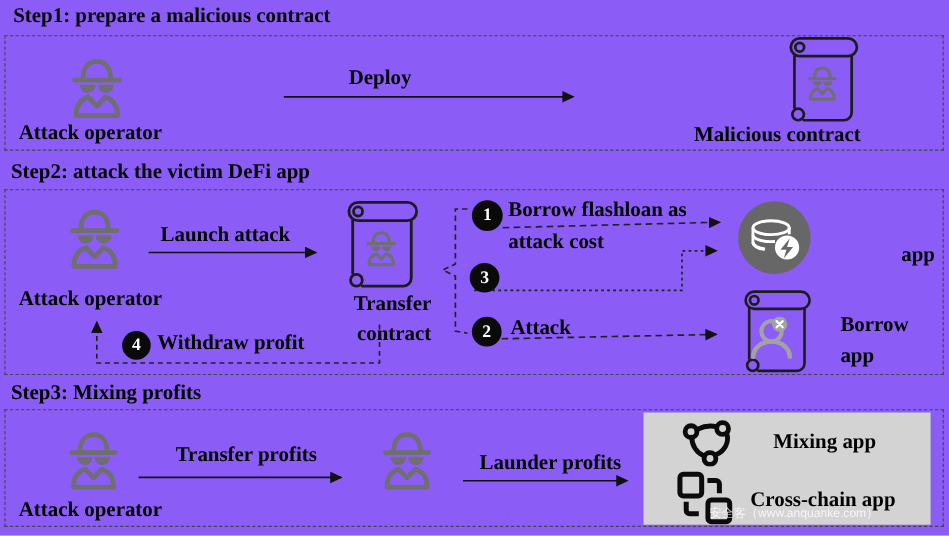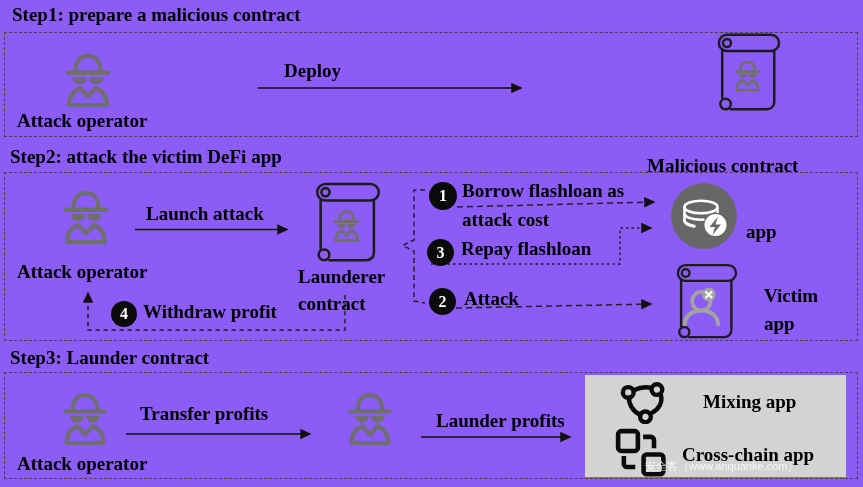--- a/index.html
+++ b/index.html
@@ -1,38 +1,38 @@
 <!DOCTYPE html>
 <html><head>
 <meta charset="utf-8">
 <style>
   html,body{margin:0;padding:0;background:#fff;}
   #stage{position:relative;width:863px;height:487px;background:#8b5cf6;overflow:hidden;
          font-family:"Liberation Serif","DejaVu Serif",serif;}
   .box{position:absolute;border:1.6px dashed #444;box-sizing:border-box;background:transparent;}
   .lbl{position:absolute;font-weight:bold;font-size:19px;line-height:21px;color:#000;white-space:nowrap;z-index:5;}
-  .ctr{text-align:left;}
+  .ctr{text-align:right;}
   .badge{position:absolute;background:#0a0a0a;color:#fff;border-radius:50%;
          display:flex;align-items:center;justify-content:center;
          font-weight:bold;font-size:16px;z-index:6;}
   .icon{position:absolute;z-index:4;}
   .icon svg{display:block;width:100%;height:100%;}
   #overlay{position:absolute;left:0;top:0;width:863px;height:487px;z-index:3;pointer-events:none;}
   .panel{position:absolute;background:#d3d3d3;z-index:2;}
   .wm{position:absolute;font-family:"Liberation Sans","DejaVu Sans",sans-serif;
       font-size:11px;color:rgba(255,255,255,0.82);white-space:nowrap;z-index:7;}
 </style>
 </head>
 <body>
 
 <div id="stage">
 
   <div class="lbl" style="left:12px;top:4px;">Step1: prepare a malicious contract</div>
   <div class="lbl" style="left:10px;top:146px;">Step2: attack the victim DeFi app</div>
-  <div class="lbl" style="left:10px;top:347px;">Step3: Launder contract</div>
+  <div class="lbl" style="left:10px;top:347px;">Step3: Mixing profits</div>
 
   <div class="box" style="left:4px;top:32px;width:854px;height:105px;"></div>
   <div class="box" style="left:4px;top:172px;width:854px;height:169px;"></div>
   <div class="box" style="left:4px;top:372px;width:854px;height:107px;"></div>
 
   <div class="panel" style="left:585px;top:375px;width:261px;height:102px;"></div>
 
   <svg id="overlay" viewBox="0 0 863 487">
     <defs>
       <marker id="ah" markerWidth="8" markerHeight="8" refX="6.5" refY="3.5" orient="auto">
@@ -100,21 +100,21 @@
       </g>
       <g transform="translate(20,29) scale(0.58)" fill="none">
         <path d="M19 21 c0 -13 6.5 -17 13 -17 c6.5 0 13 4 13 17" stroke="#6f6f6f" stroke-width="5"></path>
         <line x1="11" y1="21.5" x2="53" y2="21.5" stroke="#6f6f6f" stroke-width="5" stroke-linecap="round"></line>
         <path d="M16 26 a7.5 7.5 0 0 0 15 0 z" fill="#6f6f6f"></path>
         <path d="M33 26 a7.5 7.5 0 0 0 15 0 z" fill="#6f6f6f"></path>
         <path d="M12.5 55 c0 -10 5 -15.5 11.5 -17.5 l8 8.5 8 -8.5 c6.5 2 11.5 7.5 11.5 17.5 z" stroke="#6f6f6f" stroke-width="5" stroke-linejoin="round"></path>
       </g>
     </svg>
   </div>
-  <div class="lbl" style="left:647px;top:112px;margin-top:43px;">Malicious contract</div>
+  <div class="lbl" style="left:631px;top:112px;">Malicious contract</div>
 
   <div class="icon" style="left:55px;top:189px;width:62px;height:56px;">
     <svg viewBox="0 0 64 58" fill="none">
       <path d="M19 21 c0 -13 6.5 -17 13 -17 c6.5 0 13 4 13 17" stroke="#6f6f6f" stroke-width="4.5"></path>
       <line x1="11" y1="21.5" x2="53" y2="21.5" stroke="#6f6f6f" stroke-width="4.5" stroke-linecap="round"></line>
       <path d="M16 26 a7.5 7.5 0 0 0 15 0 z" fill="#6f6f6f"></path>
       <path d="M33 26 a7.5 7.5 0 0 0 15 0 z" fill="#6f6f6f"></path>
       <path d="M12.5 55 c0 -10 5 -15.5 11.5 -17.5 l8 8.5 8 -8.5 c6.5 2 11.5 7.5 11.5 17.5 z" stroke="#6f6f6f" stroke-width="4.5" stroke-linejoin="round"></path>
     </svg>
   </div>
@@ -132,29 +132,28 @@
       </g>
       <g transform="translate(20,29) scale(0.58)" fill="none">
         <path d="M19 21 c0 -13 6.5 -17 13 -17 c6.5 0 13 4 13 17" stroke="#6f6f6f" stroke-width="5"></path>
         <line x1="11" y1="21.5" x2="53" y2="21.5" stroke="#6f6f6f" stroke-width="5" stroke-linecap="round"></line>
         <path d="M16 26 a7.5 7.5 0 0 0 15 0 z" fill="#6f6f6f"></path>
         <path d="M33 26 a7.5 7.5 0 0 0 15 0 z" fill="#6f6f6f"></path>
         <path d="M12.5 55 c0 -10 5 -15.5 11.5 -17.5 l8 8.5 8 -8.5 c6.5 2 11.5 7.5 11.5 17.5 z" stroke="#6f6f6f" stroke-width="5" stroke-linejoin="round"></path>
       </g>
     </svg>
   </div>
-  <div class="lbl ctr" style="left:298px;top:266px;width:94px;">Launderer</div>
+  <div class="lbl ctr" style="left:298px;top:266px;width:94px;">Transfer</div>
   <div class="lbl ctr" style="left:298px;top:293px;width:94px;">contract</div>
 
   <div class="badge" style="left:429px;top:182px;width:28px;height:28px;">1</div>
   <div class="lbl" style="left:462px;top:180px;">Borrow flashloan as</div>
   <div class="lbl" style="left:462px;top:209px;">attack cost</div>
 
   <div class="badge" style="left:427px;top:239px;width:27px;height:27px;">3</div>
-  <div class="lbl" style="left:461px;top:238px;">Repay flashloan</div>
 
   <div class="badge" style="left:429px;top:288px;width:27px;height:27px;">2</div>
   <div class="lbl" style="left:464px;top:288px;text-align:right;">Attack</div>
 
   <div class="badge" style="left:111px;top:301px;width:26px;height:26px;">4</div>
   <div class="lbl" style="left:143px;top:301px;">Withdraw profit</div>
 
   <div class="icon" style="left:670px;top:182px;width:68px;height:68px;">
     <svg viewBox="0 0 68 68">
       <circle cx="34" cy="34" r="33" fill="#676767"></circle>
@@ -181,21 +180,21 @@
         <path d="M21 81 h38 a7.5 7.5 0 0 0 7.5 -7.5 V20"></path>
       </g>
       <g>
         <circle cx="34" cy="42" r="10" fill="none" stroke="#a2a2a2" stroke-width="4"></circle>
         <path d="M16 67 a18 15 0 0 1 36 0" fill="none" stroke="#a2a2a2" stroke-width="4.5" stroke-linecap="round"></path>
         <circle cx="42" cy="35" r="7.5" fill="#a2a2a2"></circle>
         <path d="M39 32 l6 6 M45 32 l-6 6" stroke="#fff" stroke-width="2.2" stroke-linecap="round"></path>
       </g>
     </svg>
   </div>
-  <div class="lbl" style="left:764px;top:285px;">Victim</div>
+  <div class="lbl" style="left:764px;top:285px;">Borrow</div>
   <div class="lbl" style="left:764px;top:313px;">app</div>
 
   <div class="icon" style="left:55px;top:391px;width:60px;height:55px;">
     <svg viewBox="0 0 64 58" fill="none">
       <path d="M19 21 c0 -13 6.5 -17 13 -17 c6.5 0 13 4 13 17" stroke="#6f6f6f" stroke-width="4.5"></path>
       <line x1="11" y1="21.5" x2="53" y2="21.5" stroke="#6f6f6f" stroke-width="4.5" stroke-linecap="round"></line>
       <path d="M16 26 a7.5 7.5 0 0 0 15 0 z" fill="#6f6f6f"></path>
       <path d="M33 26 a7.5 7.5 0 0 0 15 0 z" fill="#6f6f6f"></path>
       <path d="M12.5 55 c0 -10 5 -15.5 11.5 -17.5 l8 8.5 8 -8.5 c6.5 2 11.5 7.5 11.5 17.5 z" stroke="#6f6f6f" stroke-width="4.5" stroke-linejoin="round"></path>
     </svg>

